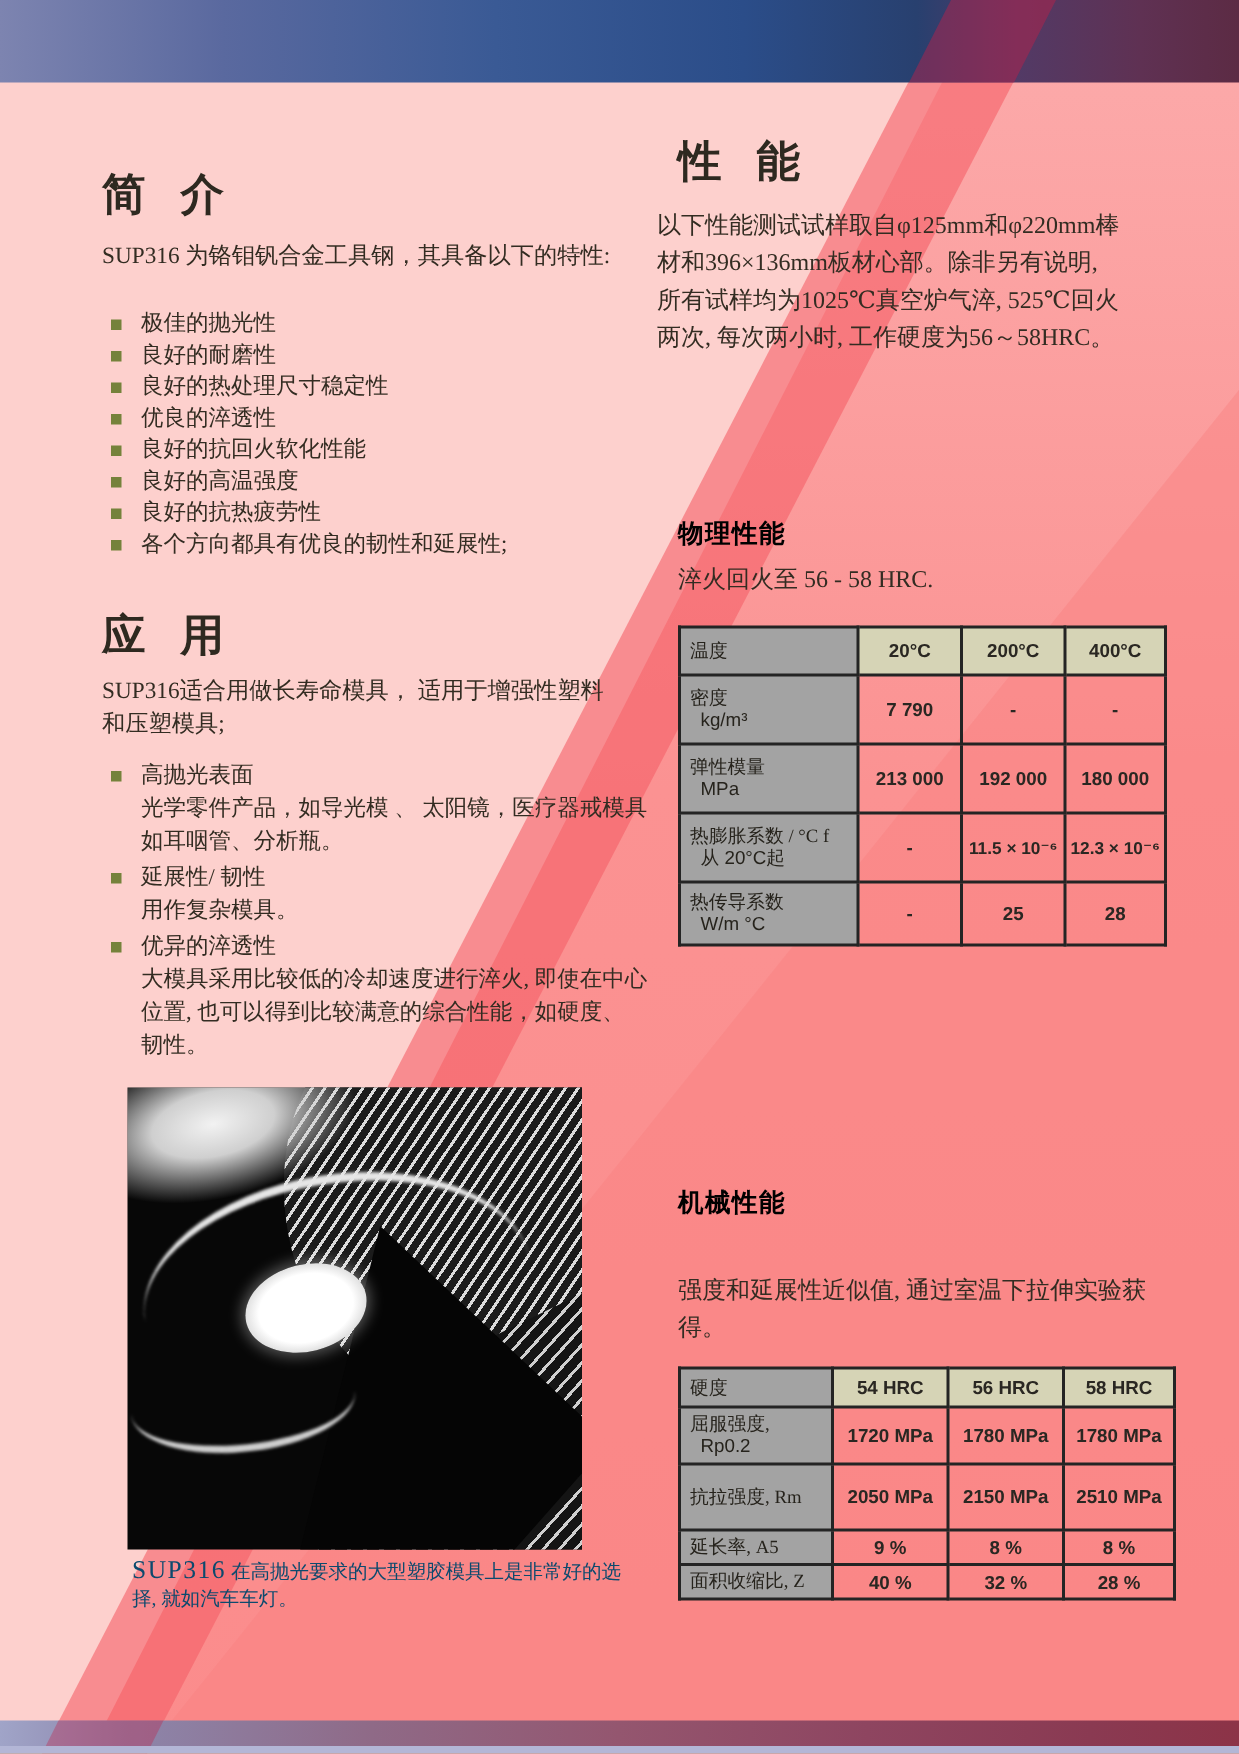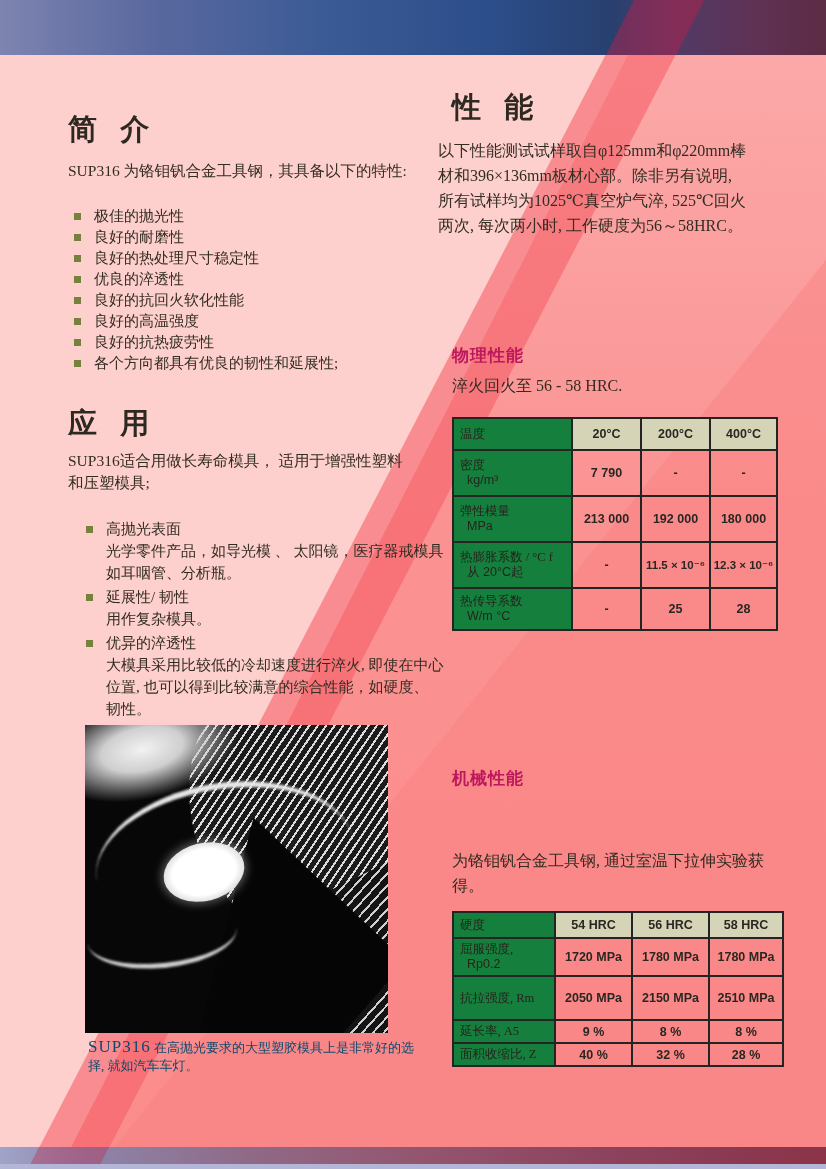--- a/index.html
+++ b/index.html
@@ -3,36 +3,36 @@
 <meta charset="utf-8">
 <style>
   html,body{margin:0;padding:0;background:#888;}
   .page{position:relative;width:826px;height:1169px;overflow:hidden;
         font-family:"Liberation Serif","DejaVu Serif",serif;color:#332c22;background:#fdd0cd;}
   .bg-svg{position:absolute;left:0;top:0;z-index:0;}
   .layer{position:absolute;z-index:2;}
 
   
   .big-head{font-size:29px;font-weight:bold;letter-spacing:8px;color:#2e2920;}
-  .sub-head{font-family:"Liberation Sans","DejaVu Sans",sans-serif;font-size:17px;font-weight:bold;color:#be185d;letter-spacing:1px;}
+  .sub-head{font-family:"Liberation Sans","DejaVu Sans",sans-serif;font-size:17px;font-weight:bold;color:#000000;letter-spacing:1px;}
   .body-text{font-size:15.5px;line-height:22px;}
   .perf-text{font-size:16px;line-height:25px;}
 
   
   ul.sq{list-style:none;margin:0;padding:0;}
   ul.sq li{position:relative;padding-left:26px;font-size:15px;line-height:21px;}
   ul.sq li .bt{position:absolute;left:6px;top:7px;width:7px;height:7px;background:#75823b;}
-  ul.app{list-style:none;margin:12px;padding:0;}
+  ul.app{list-style:none;margin:0;padding:0;}
   ul.app li{position:relative;padding-left:26px;font-size:15px;line-height:22px;margin-bottom:2px;}
   ul.app li .bt{position:absolute;left:6px;top:8px;width:7px;height:7px;background:#75823b;}
 
   
   table.props{border-collapse:collapse;table-layout:fixed;}
   table.props td{border:2px solid #242424;vertical-align:middle;}
-  td.lab{background:#15803d;padding:3px 6px;font-size:12.5px;line-height:15px;color:#26231c;}
+  td.lab{background:#a3a3a3;padding:3px 6px;font-size:12.5px;line-height:15px;color:#26231c;}
   td.lab .unit{display:block;padding-left:7px;font-family:"Liberation Sans","DejaVu Sans",sans-serif;font-size:12.5px;}
   td.val{background:transparent;text-align:center;
          font-family:"Liberation Sans","DejaVu Sans",sans-serif;font-size:12.5px;font-weight:bold;color:#2a2722;}
   td.hval{background:#d6d4b6;text-align:center;
          font-family:"Liberation Sans","DejaVu Sans",sans-serif;font-size:12.5px;font-weight:bold;color:#2a2722;}
 
   
   .photo{position:absolute;left:85px;top:725px;width:303px;height:308px;background:#070707;overflow:hidden;z-index:2;}
   .ribs-tr{position:absolute;right:-60px;top:-70px;width:260px;height:290px;border-radius:45% 0 0 55%;
            background:repeating-linear-gradient(118deg,#dcdcdc 0 2px,#1b1b1b 2px 7px);transform:rotate(6deg);}
@@ -183,23 +183,23 @@
     </tr>
     <tr style="height:42px;">
       <td class="lab"><span>热传导系数</span><span class="unit">W/m °C</span></td>
       <td class="val">-</td>
       <td class="val">25</td>
       <td class="val">28</td>
     </tr>
   </tbody>
     </table>
 
-  <div class="layer sub-head" style="left:452px;top:767px;">机械性能</div>
-
-  <div class="layer perf-text" style="left:452px;top:848px;width:330px;">为铬钼钒合金工具钢, 通过室温下拉伸实验获得。</div>
+  <div class="layer sub-head" style="left:452px;top:790px;">机械性能</div>
+
+  <div class="layer perf-text" style="left:452px;top:848px;width:330px;">强度和延展性近似值, 通过室温下拉伸实验获得。</div>
 
   <table class="props layer" style="left:452px;top:911px;">
     <tbody>
         <tr style="height:26px;">
       <td class="lab" style="width:88px;">硬度</td>
       <td class="hval" style="width:73px;">54 HRC</td>
       <td class="hval" style="width:73px;">56 HRC</td>
       <td class="hval" style="width:70px;">58 HRC</td>
     </tr>
     <tr style="height:36px;">

